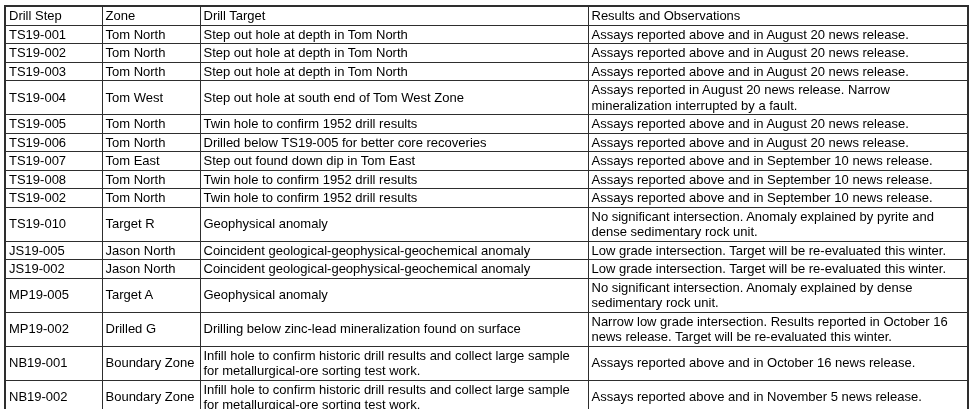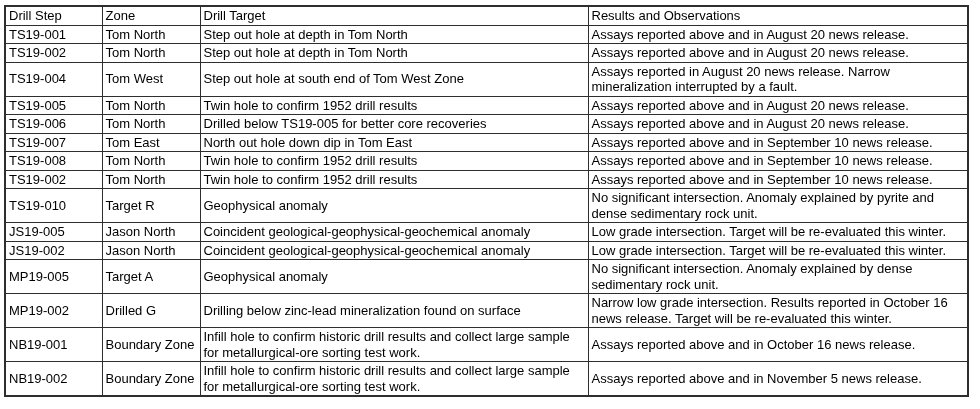--- a/index.html
+++ b/index.html
@@ -67,41 +67,47 @@
           <td>Step out hole at depth in Tom North</td>
           <td>Assays reported above and in August 20 news release.</td>
         </tr>
         <tr>
           <td>TS19-002</td>
           <td>Tom North</td>
           <td>Step out hole at depth in Tom North</td>
           <td>Assays reported above and in August 20 news release.</td>
         </tr>
         <tr>
+          <td>TS19-003</td>
+          <td>Tom North</td>
+          <td>Step out hole at depth in Tom North</td>
+          <td>Assays reported above and in August 20 news release.</td>
+        </tr>
+        <tr>
           <td>TS19-004</td>
           <td>Tom West</td>
           <td>Step out hole at south end of Tom West Zone</td>
           <td>Assays reported in August 20 news release. Narrow mineralization interrupted by a fault.</td>
         </tr>
         <tr>
           <td>TS19-005</td>
           <td>Tom North</td>
           <td>Twin hole to confirm 1952 drill results</td>
           <td>Assays reported above and in August 20 news release.</td>
         </tr>
         <tr>
           <td>TS19-006</td>
           <td>Tom North</td>
           <td>Drilled below TS19-005 for better core recoveries</td>
           <td>Assays reported above and in August 20 news release.</td>
         </tr>
         <tr>
           <td>TS19-007</td>
           <td>Tom East</td>
-          <td>North out hole down dip in Tom East</td>
+          <td>Step out found down dip in Tom East</td>
           <td>Assays reported above and in September 10 news release.</td>
         </tr>
         <tr>
           <td>TS19-008</td>
           <td>Tom North</td>
           <td>Twin hole to confirm 1952 drill results</td>
           <td>Assays reported above and in September 10 news release.</td>
         </tr>
         <tr>
           <td>TS19-002</td>

